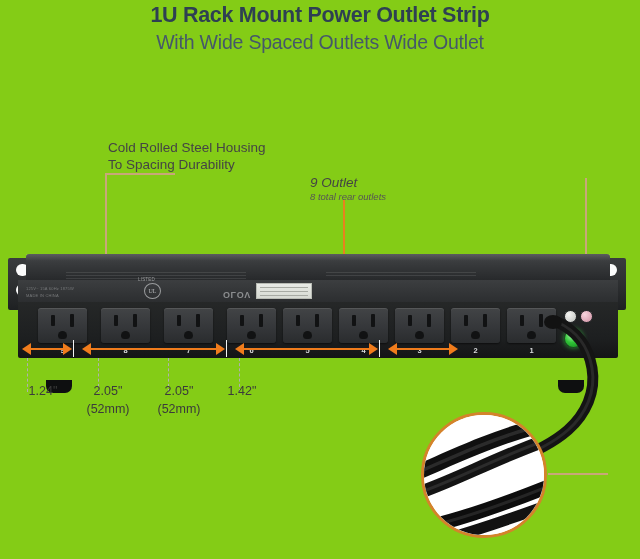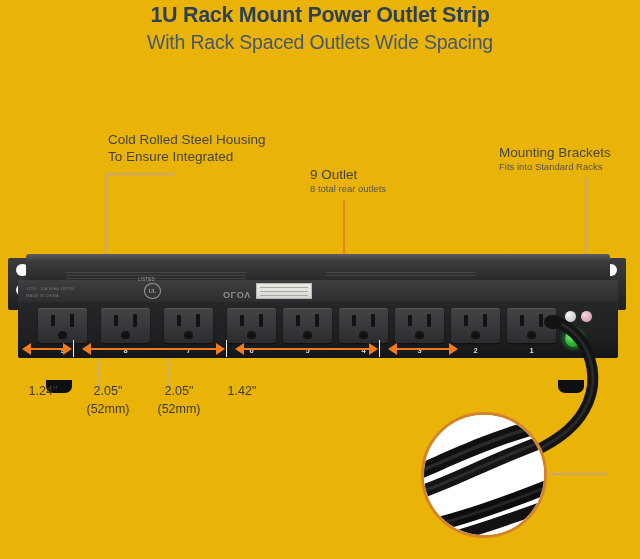--- a/index.html
+++ b/index.html
@@ -2,43 +2,43 @@
 <html><head>
 <meta charset="utf-8">
 <style>
   * { box-sizing: border-box; margin: 0; padding: 0; }
   html, body {
     width: 640px; height: 559px;
     background: #ffffff;
     font-family: "Liberation Sans", sans-serif;
     overflow: hidden;
   }
-  #stage { position: relative; width: 640px; height: 559px; background:#eab308; }
+  #stage { position: relative; width: 640px; height: 559px; background:#84cc16; }
 
   
   .title {
     position: absolute; left: 0; top: 3px; width: 640px;
     text-align: center;
     font-size: 21.5px; font-weight: bold;
     color: #2e4052; letter-spacing: -0.3px;
   }
   .subtitle {
     position: absolute; left: 0; top: 31px; width: 640px;
     text-align: center;
     font-size: 19.5px; font-weight: normal;
     color: #45586a; letter-spacing: -0.2px;
   }
 
   
-  .callout { position: absolute; color: #4a4a4a; }
+  .callout { position: absolute; color: #4a4a4a; margin-top: 8px; }
   .callout .ct-main { font-size: 13.5px; color: #444; line-height: 17px; white-space: nowrap; }
   .callout .ct-sub  { font-size: 9.5px;  color: #555; line-height: 12px; white-space: nowrap; }
 
   #callout-steel { left: 108px; top: 131px; }
-  #callout-outlet { left: 310px; top: 166px; }
+  #callout-outlet { left: 310px; top: 166px; font-style: italic; }
   #callout-brackets { left: 499px; top: 144px; }
   #callout-cord {
     left: 0; top: 538px; width: 640px; text-align: center;
   }
   #callout-cord .ct-main { font-size: 13.5px; color:#444; }
 
   
   .leader-v {
     position: absolute; width: 1.6px; background: #c8a779;
   }
@@ -206,42 +206,38 @@
   .inset-leader {
     position: absolute; height: 1.5px; background: #c8a779;
   }
 </style>
 </head>
 <body>
 
 <div id="stage">
 
   <div class="title">1U Rack Mount Power Outlet Strip</div>
-  <div class="subtitle">With Rack Spaced Outlets Wide Spacing</div>
+  <div class="subtitle">With Wide Spaced Outlets Wide Outlet</div>
 
   <div class="callout" id="callout-steel">
     <div class="ct-main">Cold Rolled Steel Housing</div>
-    <div class="ct-main">To Ensure Integrated</div>
+    <div class="ct-main">To Spacing Durability</div>
   </div>
 
   <div class="leader-h" style="left:105px; top:173px; width:70px;"></div>
   <div class="leader-v" style="left:105px; top:173px; height:105px;"></div>
   <div class="dot" style="left:101px; top:275px;"></div>
 
   <div class="callout" id="callout-outlet">
     <div class="ct-main">9 Outlet</div>
     <div class="ct-sub">8 total rear outlets</div>
   </div>
   <div class="leader-v orange" style="left:343px; top:200px; height:137px;"></div>
   <div class="dot" style="left:339px; top:334px;"></div>
 
-  <div class="callout" id="callout-brackets">
-    <div class="ct-main">Mounting Brackets</div>
-    <div class="ct-sub">Fits into Standard Racks</div>
-  </div>
   <div class="leader-v" style="left:585px; top:178px; height:86px;"></div>
   <div class="dot" style="left:581px; top:259px;"></div>
 
   <div id="strip">
 
     <div class="rack-ear left">
       <div class="ear-slot s1"></div>
       <div class="ear-slot s2"></div>
     </div>
     <div class="rack-ear right">

